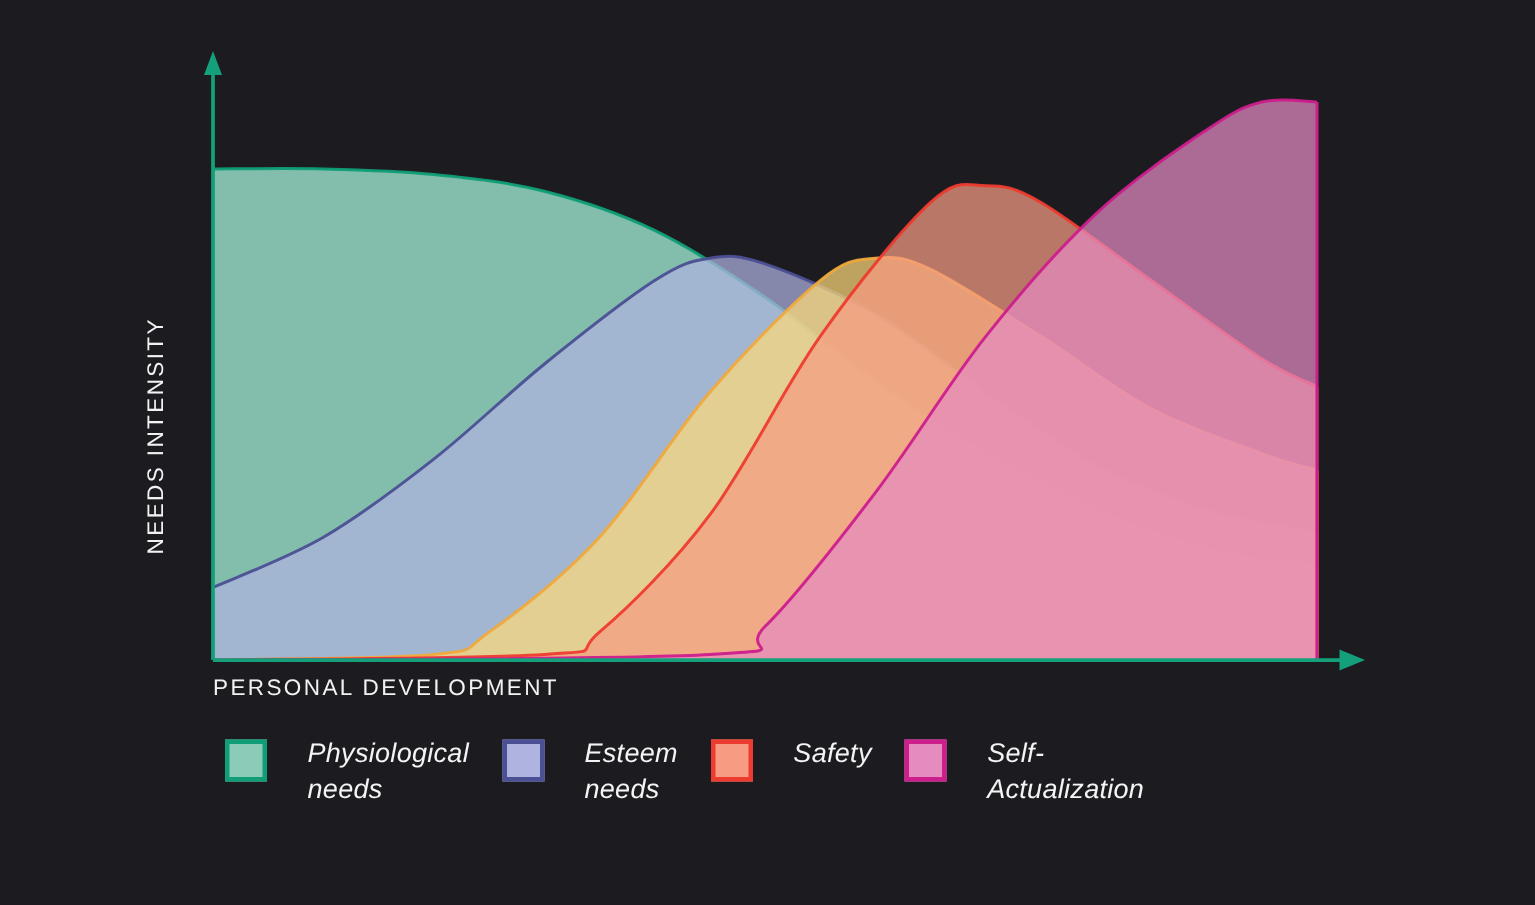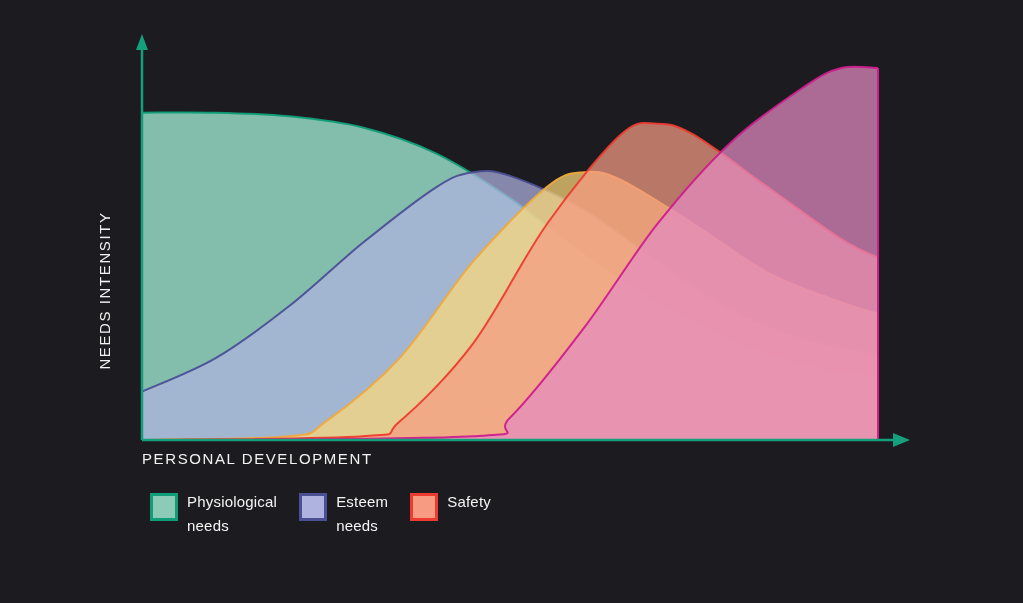--- a/index.html
+++ b/index.html
@@ -44,27 +44,28 @@
   }
   .swatch{
     width:28px;height:28px;
     border-width:3px;
     border-style:solid;
     box-sizing:border-box;
     flex:0 0 auto;
     margin-top:3px;
   }
   .legend-text{
-    margin-left:9px;
+    margin-left:27px;
     color:#f4f4f4;
-    font-size:15px;
+    font-size:18px;
     line-height:24px;
     font-weight:400;
     letter-spacing:0.2px;
     white-space:pre-line;
+    font-style:italic;
   }
 </style>
 </head>
 <body>
 
 <div id="stage">
 
   <svg id="plot" width="1023" height="603" viewBox="0 0 1023 603" style="position:absolute;left:0;top:0;">
     <g id="areas">
         <path d="M 142.00 112.64 C 154.27 112.64, 191.07 112.02, 215.60 112.64 C 240.13 113.26, 264.67 113.88, 289.20 116.36 C 313.73 118.84, 338.27 121.32, 362.80 127.52 C 387.33 133.72, 411.87 141.78, 436.40 153.56 C 460.93 165.34, 485.47 181.46, 510.00 198.20 C 534.53 214.94, 559.07 236.64, 583.60 254.00 C 608.13 271.36, 632.67 288.10, 657.20 302.36 C 681.73 316.62, 712.40 330.88, 730.80 339.56 C 749.20 348.24, 755.33 350.10, 767.60 354.44 C 779.87 358.78, 792.13 362.50, 804.40 365.60 C 816.67 368.70, 828.93 371.18, 841.20 373.04 C 853.47 374.90, 871.87 376.14, 878.00 376.76 L 878.00 440 L 142.00 440 Z" fill="#8ccbb7" fill-opacity="0.92"></path>
@@ -102,15 +103,20 @@
       </div>
       <div class="legend-item">
         <span class="swatch" style="background: rgb(174, 179, 224); border-color: rgb(75, 79, 147);"></span>
         <span class="legend-text">Esteem
 needs</span>
       </div>
       <div class="legend-item">
         <span class="swatch" style="background: rgb(247, 155, 130); border-color: rgb(238, 59, 47);"></span>
         <span class="legend-text">Safety</span>
       </div>
+      <div class="legend-item">
+        <span class="swatch" style="background: rgb(228, 139, 192); border-color: rgb(204, 30, 140);"></span>
+        <span class="legend-text">Self-
+Actualization</span>
+      </div>
     </div>
 
 </div>
 
 </body></html>

